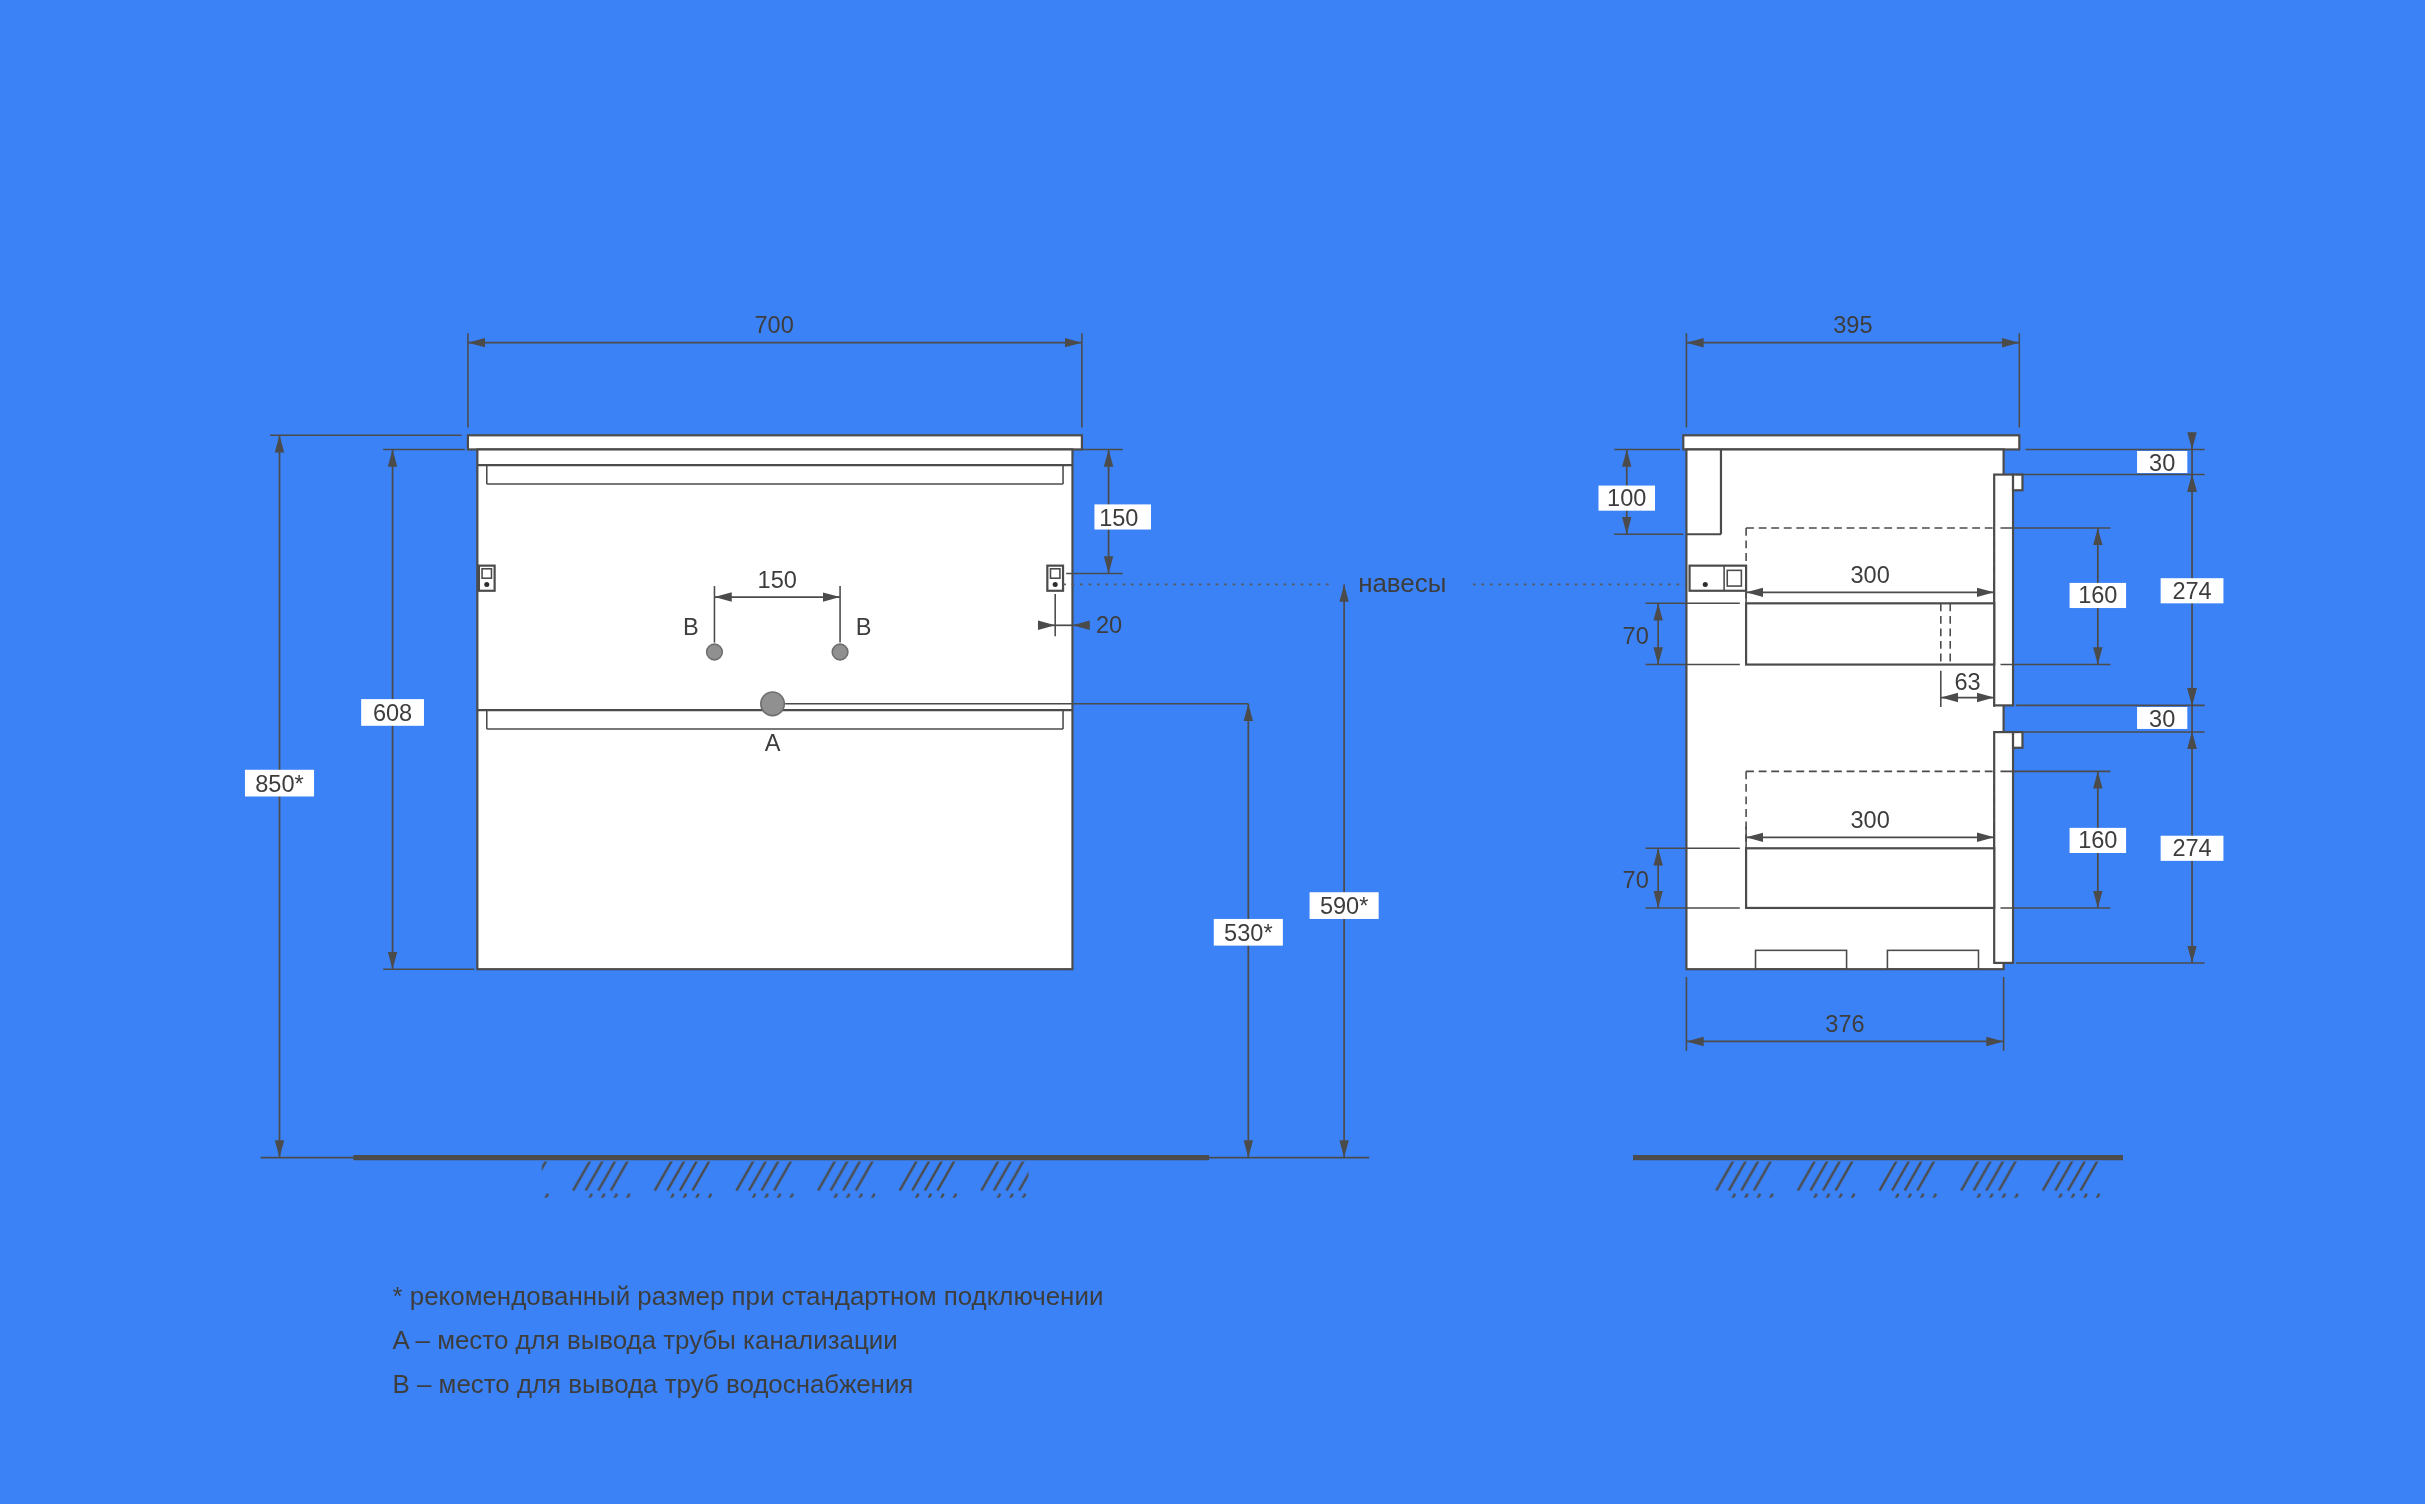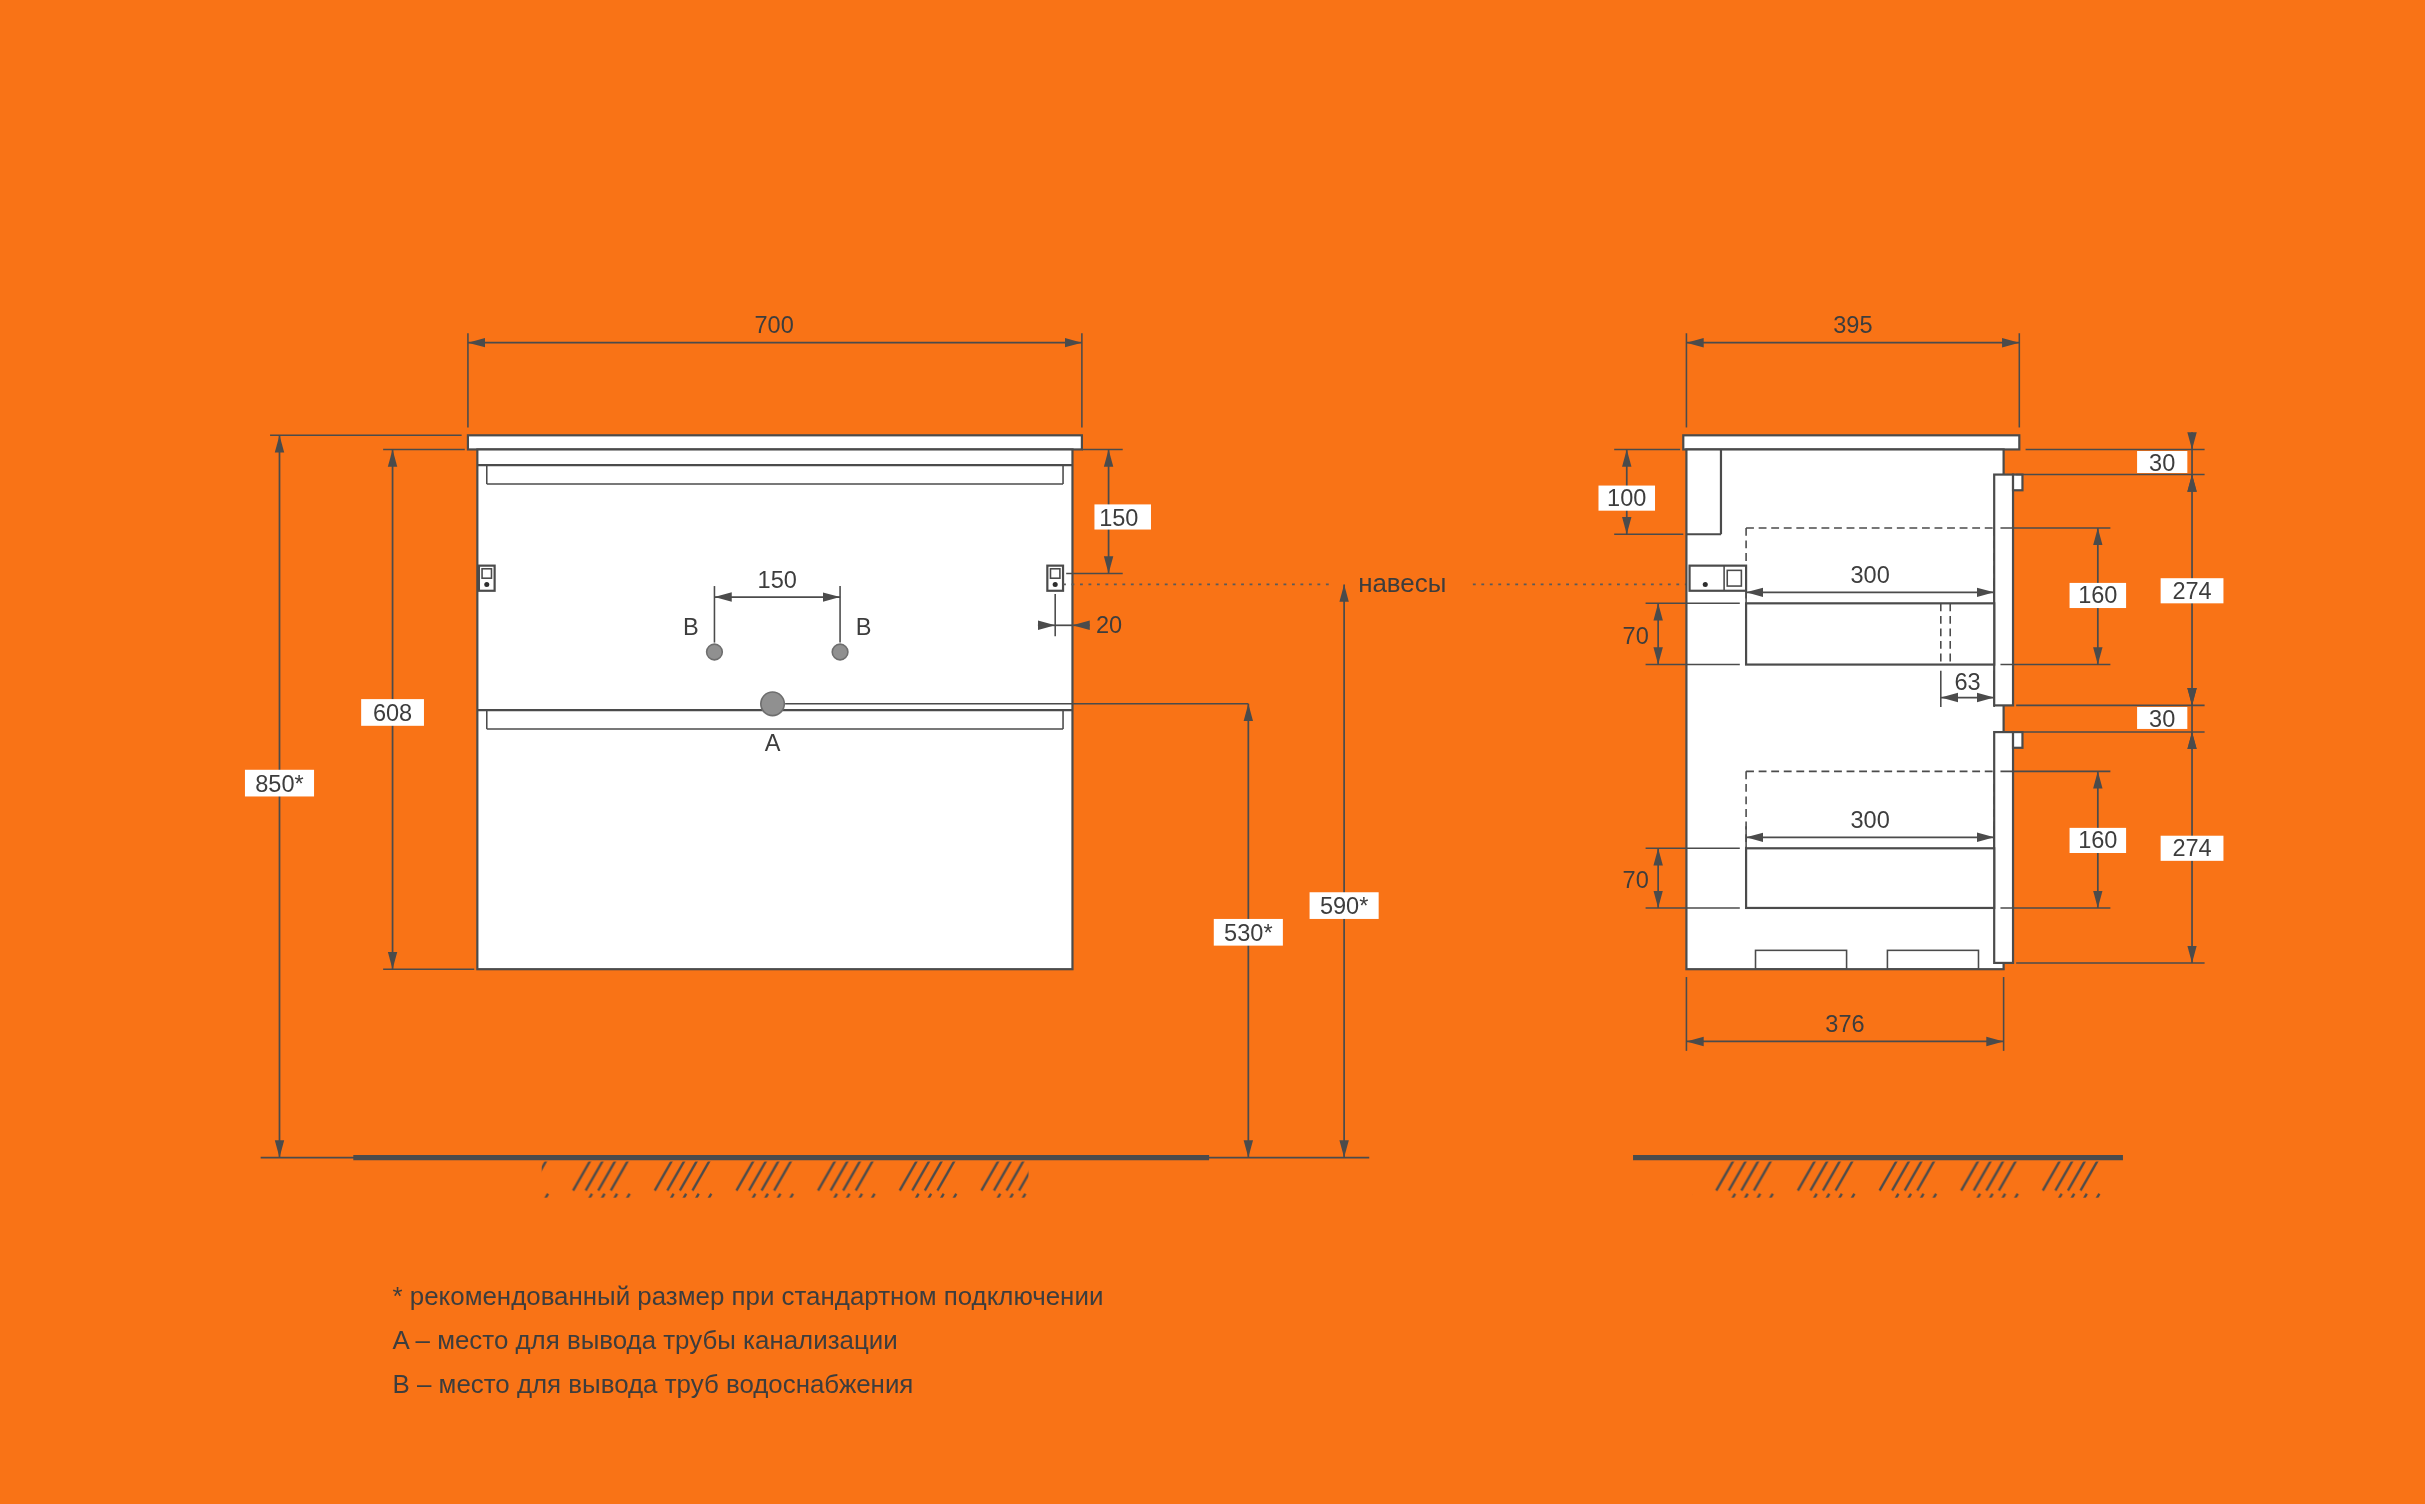--- a/index.html
+++ b/index.html
@@ -1,16 +1,16 @@
 <!DOCTYPE html>
 <html style="font-size:11.3px"><head>
 <meta charset="utf-8">
 <style>
   html,body{margin:0;padding:0;background:#ffffff;}
-  .stage{width:2426px;height:1505px;background:#f97316;}
+  .stage{width:2426px;height:1505px;background:#3b82f6;}
   svg{display:block;}
   .ln{stroke:#4b4b4b;stroke-width:1.4;fill:none;}
   .fw{fill:#ffffff;stroke:#4b4b4b;stroke-width:1.4;}
   .thin{stroke:#4b4b4b;stroke-width:1;fill:none;}
   .thick{stroke:#4b4b4b;stroke-width:3.4;fill:none;}
   .dash{stroke:#4b4b4b;stroke-width:1;stroke-dasharray:5 3;fill:none;}
   .dotl{stroke:#5a5a5a;stroke-width:1.1;stroke-dasharray:1.8 3.6;fill:none;}
   .dim{stroke:#4b4b4b;stroke-width:1.1;fill:none;}
   .ext{stroke:#4b4b4b;stroke-width:1;fill:none;}
   .hole{fill:#909090;stroke:#6e6e6e;stroke-width:1;}

